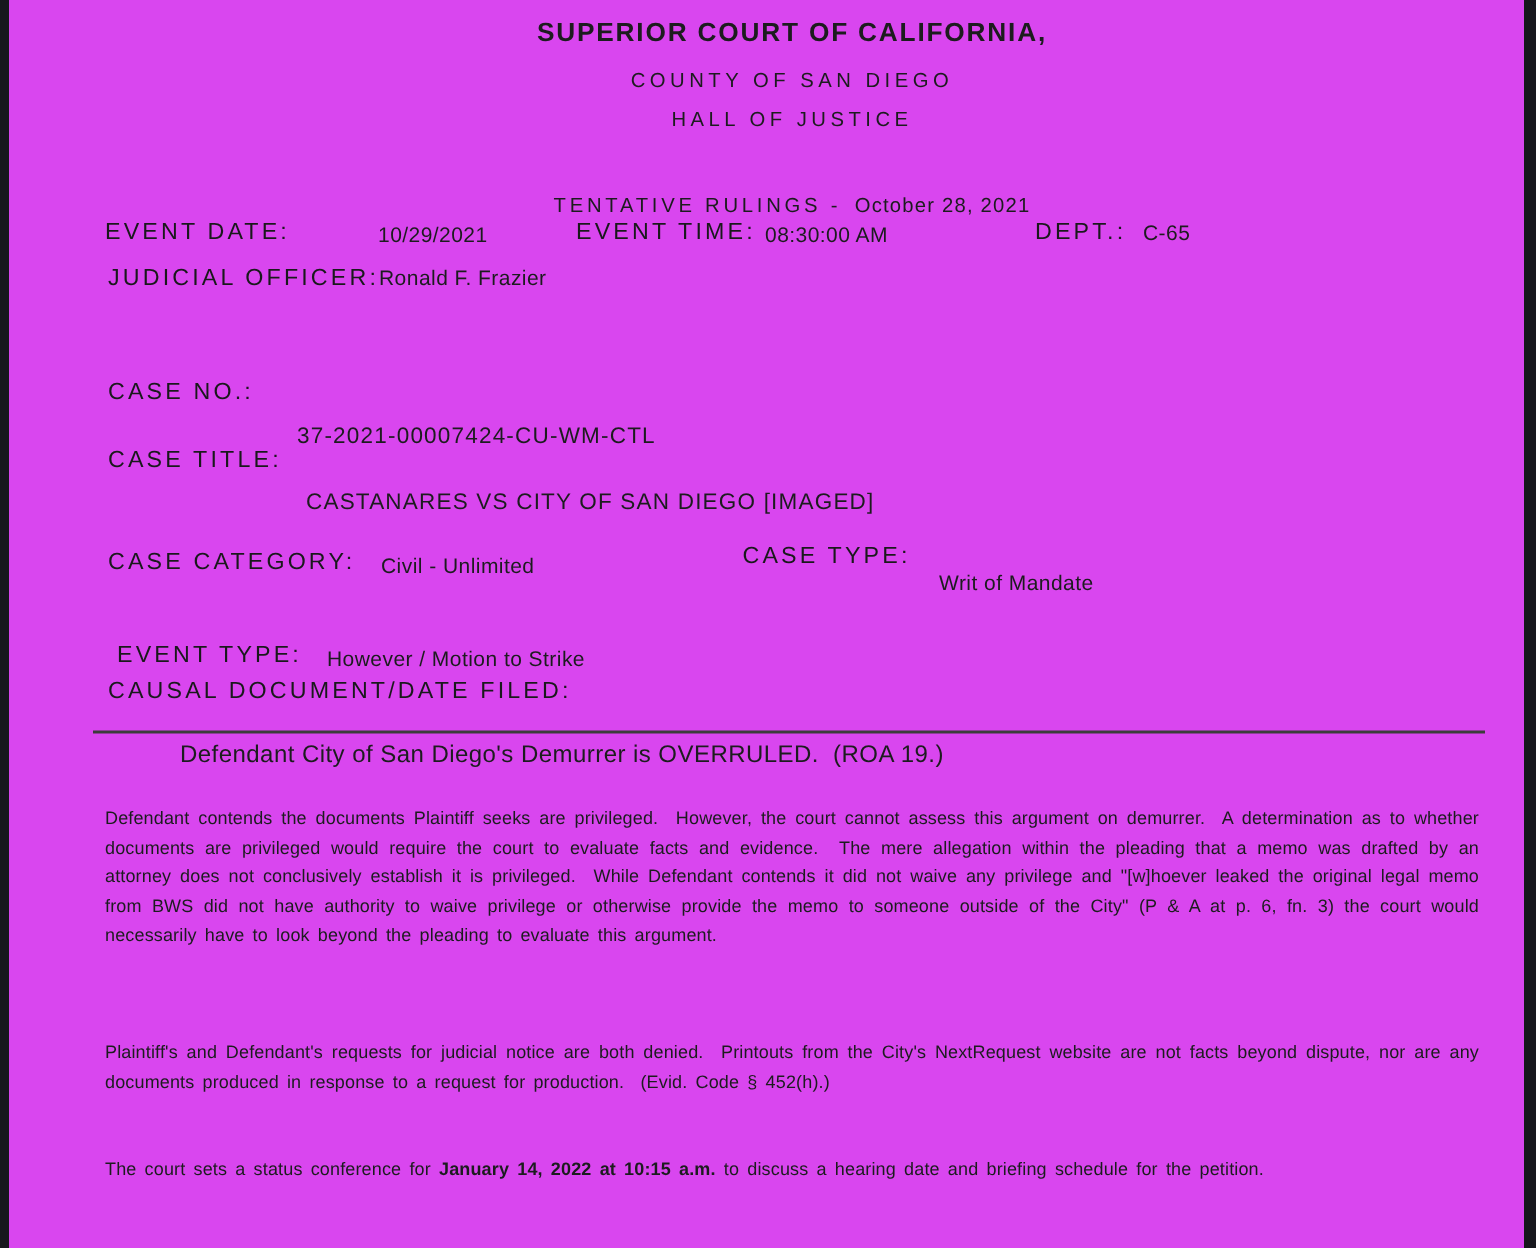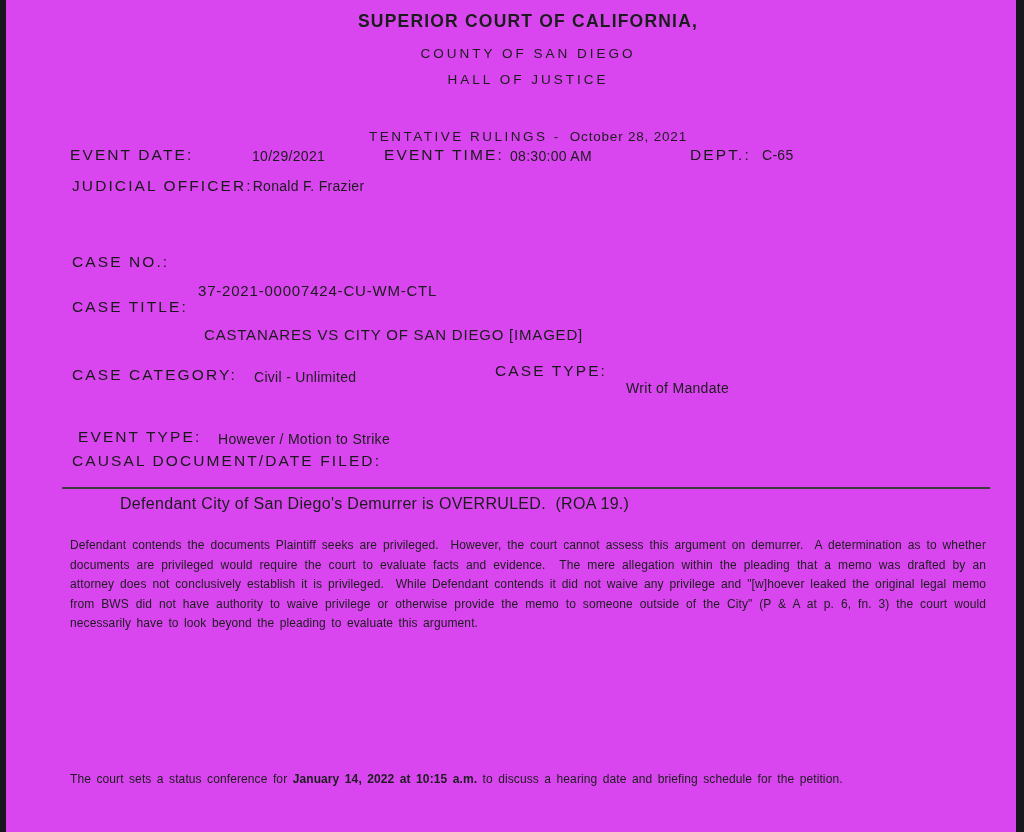--- a/index.html
+++ b/index.html
@@ -72,16 +72,17 @@
     <span class="abs val" style="left:556px;top:380px">Writ of Mandate</span>
 
     <span class="abs lbl" style="left:8px;top:428px">EVENT TYPE:</span>
     <span class="abs val" style="left:148px;top:431px">However / Motion to Strike</span>
     <span class="abs lbl" style="left:2px;top:452px">CAUSAL DOCUMENT/DATE FILED:</span>
 
     <div class="rule"></div>
     <div class="abs headline">Defendant City of San Diego's Demurrer is OVERRULED.  (ROA 19.)</div>
 
     <div class="para p1">Defendant contends the documents Plaintiff seeks are privileged.  However, the court cannot assess this argument on demurrer.  A determination as to whether documents are privileged would require the court to evaluate facts and evidence.  The mere allegation within the pleading that a memo was drafted by an attorney does not conclusively establish it is privileged.  While Defendant contends it did not waive any privilege and "[w]hoever leaked the original legal memo from BWS did not have authority to waive privilege or otherwise provide the memo to someone outside of the City" (P &amp; A at p. 6, fn. 3) the court would necessarily have to look beyond the pleading to evaluate this argument.</div>
+    <div class="para p2">Plaintiff's and Defendant's requests for judicial notice are both denied.  Printouts from the City's NextRequest website are not facts beyond dispute, nor are any documents produced in response to a request for production.  (Evid. Code § 452(h).)</div>
     <div class="para p3"><span>The court sets a status conference for </span><span class="bold">January 14, 2022 at 10:15 a.m.</span><span> to discuss a hearing date and briefing schedule for the petition.</span></div>
 
   </div>
 </div>
 
 </body></html>

